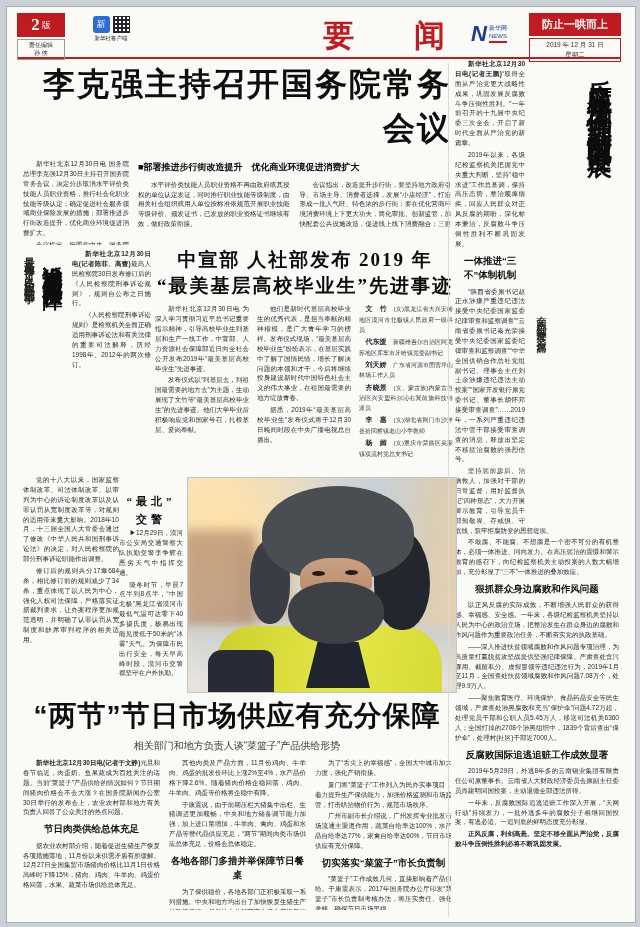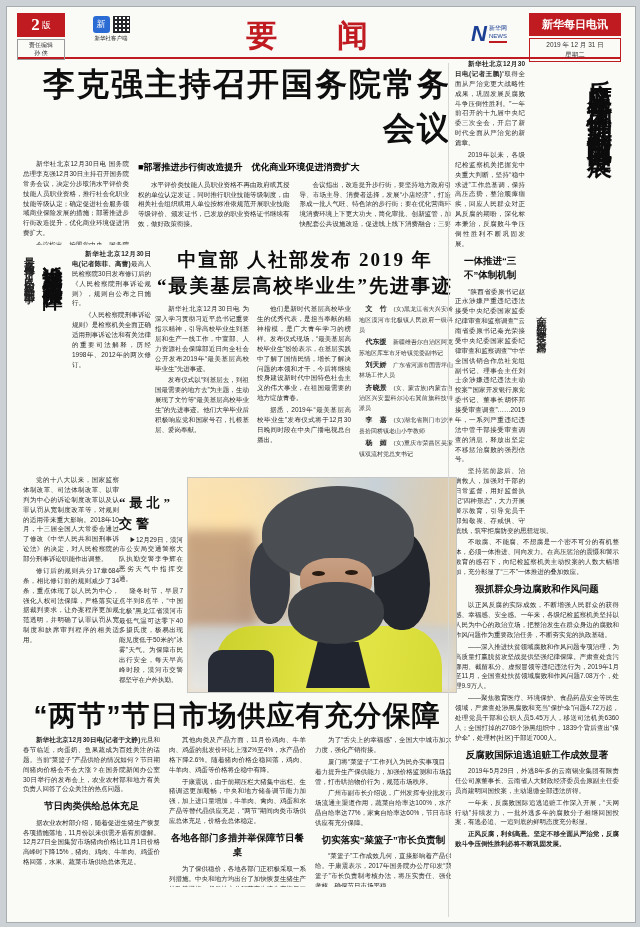--- a/index.html
+++ b/index.html
@@ -13,21 +13,21 @@
   .edbox .num{font-size:17px;font-weight:bold;font-family:"Liberation Serif",serif;}
   .edbox .ban{font-size:9px;}
   .edsub{border:1px solid #9a9a9a;font-size:6px;text-align:center;line-height:1.4;padding:1px 0;color:#333;}
   .qrwrap{margin-left:14px;width:64px;text-align:center;}
   .qrs{display:flex;gap:3px;justify-content:center;margin-top:3px;}
   .appicon{width:17px;height:17px;background:#2b6bd4;border-radius:3px;color:#fff;font-size:9px;display:flex;align-items:center;justify-content:center;}
   .qrcode{width:17px;height:17px;background:
      repeating-linear-gradient(0deg,#24262b 0 2px,transparent 2px 4px),
      repeating-linear-gradient(90deg,#24262b 0 2px,#fff 2px 4px);}
   .qrcap{font-size:5.5px;margin-top:2px;color:#222;}
-  .sectitle{flex:1;text-align:center;color:#c01b20;font-size:31px;font-weight:bold;letter-spacing:26px;padding-left:26px;margin-top:2px;}
+  .sectitle{flex:1;text-align:right;color:#c01b20;font-size:31px;font-weight:bold;letter-spacing:26px;padding-left:26px;margin-top:2px;}
   .nlogo{width:58px;display:flex;align-items:center;gap:2px;margin-top:10px;}
   .nlogo .nchar{font-size:22px;font-weight:bold;font-style:italic;color:#1b3f93;line-height:1;}
   .nlogo .nstack{font-size:6px;color:#1b3f93;line-height:1.2;border-bottom:2px solid #c01b20;padding-bottom:1px;}
   .mastwrap{width:92px;display:flex;flex-direction:column;gap:2px;}
   .mastbox{background:#c01b20;color:#fff;font-size:11px;font-weight:bold;text-align:center;padding:4px 0;font-family:"Liberation Serif",serif;}
   .datebox{border:1px solid #c01b20;font-size:6.5px;text-align:center;color:#333;line-height:1.5;padding:1px 0;}
   
   .tiny{font-size:6.5px;line-height:1.52;text-align:justify;color:#2a2a2a;}
   .tiny p{margin:0 0 2px 0;text-indent:2em;}
   .lead{font-weight:bold;}
@@ -56,21 +56,21 @@
   
   .midstory{position:absolute;left:148px;top:240px;width:300px;height:226px;overflow:hidden;}
   .midstory h2{margin:0;font-family:"Liberation Serif",serif;font-size:19px;font-weight:bold;text-align:center;letter-spacing:2px;line-height:1.35;color:#0c0c0c;}
   .ms-cols{display:flex;gap:8px;margin-top:6px;height:158px;overflow:hidden;}
   .ms-c{width:94px;flex:none;overflow:hidden;}
   .names .row{margin-bottom:2px;text-indent:1em;}
   .names .nm{font-weight:bold;font-size:7px;}
   .names .nd{font-size:6px;color:#333;}
   
   .capbox{position:absolute;left:112px;top:486px;width:64px;height:200px;overflow:hidden;}
-  .captitle{font-family:"Liberation Serif",serif;font-weight:bold;font-size:13px;letter-spacing:4px;line-height:1.6;color:#111;margin-bottom:0;}
+  .captitle{font-family:"Liberation Serif",serif;font-weight:bold;font-size:11px;text-align:center;letter-spacing:4px;line-height:1.6;color:#111;margin-bottom:0;}
   .capbox .tiny p{text-indent:1.6em;}
   .photo{position:absolute;left:180px;top:470px;width:268px;height:214px;border:1px solid #c6c6c4;overflow:hidden;}
   .ph-sky{position:absolute;inset:0;background:linear-gradient(100deg,#f4e4c6 0%,#eadcc4 18%,#d8d8d2 42%,#c8d1d7 62%,#dacdb6 82%,#e7d2ad 100%);}
   .ph-glow{position:absolute;inset:0;background:radial-gradient(circle at 14% 20%,rgba(255,226,168,.95),rgba(255,226,168,0) 42%);}
   .ph-b1{position:absolute;left:-6px;top:52px;width:74px;height:100px;background:#966750;opacity:.5;filter:blur(6px);}
   .ph-b2{position:absolute;left:52px;top:72px;width:52px;height:72px;background:#ad886b;opacity:.4;filter:blur(7px);}
   .ph-road{position:absolute;left:0;bottom:0;width:100%;height:66px;background:linear-gradient(#c9ced2,#e9eaea);opacity:.85;filter:blur(4px);}
   .speck{background-image:radial-gradient(rgba(255,255,255,.85) .7px,rgba(255,255,255,0) 1.3px);background-size:4px 4px;}
   .jacket{position:absolute;left:28px;bottom:-8px;width:226px;height:74px;background:linear-gradient(100deg,#ccd02c,#e4e748 55%,#d6da35);border-radius:36px 40px 0 0;}
   .shoulder{position:absolute;left:20px;bottom:-2px;width:66px;height:44px;background:#262b36;border-radius:14px 10px 0 0;}
@@ -115,21 +115,21 @@
     </div>
     <div class="sectitle serif">要 闻</div>
     <div class="nlogo">
       <span class="nchar">N</span>
       <span class="nstack">
         <span>新华网</span><br>
         <span>NEWS</span>
       </span>
     </div>
     <div class="mastwrap">
-      <div class="mastbox">新华每日电讯</div>
+      <div class="mastbox">防止一哄而上</div>
       <div class="datebox">
         <div>2019 年 12 月 31 日</div>
         <div>星期二</div>
       </div>
     </div>
   </div>
 
   <div class="topstory">
     <h1>李克强主持召开国务院常务会议</h1>
     <div class="ts-body">
@@ -235,20 +235,21 @@
     <div class="flapR speck"></div>
     <div class="hat speck"></div>
     <div class="face"></div>
     <div class="eye eyeL"></div>
     <div class="eye eyeR"></div>
     <div class="mask speck"></div>
   </div>
 
   <div class="bottomstory">
     <h1>“两节”节日市场供应有充分保障</h1>
+    <div class="bs-sub">相关部门和地方负责人谈“菜篮子”产品供给形势</div>
     <div class="bs-cols">
       <div class="bs-c tiny">
         <p><span class="lead">新华社北京12月30日电(记者于文静)</span><span>元旦和春节临近，肉蛋奶、鱼果蔬成为百姓关注的话题。当前“菜篮子”产品供给的情况如何？节日期间猪肉价格会不会大涨？在国务院新闻办公室30日举行的发布会上，农业农村部和地方有关负责人回答了公众关注的热点问题。</span></p>
         <div class="subhead">节日肉类供给总体充足</div>
         <p>据农业农村部介绍，随着促进生猪生产恢复各项措施落地，11月份以来供需矛盾有所缓解。12月27日全国集贸市场猪肉价格比11月1日价格高峰时下降15%，猪肉、鸡肉、牛羊肉、鸡蛋价格回落，水果、蔬菜市场供给总体充足。</p>
       </div>
       <div class="bs-c tiny">
         <p>其他肉类及产品方面，11月份鸡肉、牛羊肉、鸡蛋的批发价环比上涨2%至4%，水产品价格下降2.6%。随着猪肉价格企稳回落，鸡肉、牛羊肉、鸡蛋等价格将企稳中有降。</p>
         <p>于康震说，由于前期压栏大猪集中出栏、生猪调运更加顺畅，中央和地方储备调节能力加强，加上进口量增加，牛羊肉、禽肉、鸡蛋和水产品等替代品供应充足，“两节”期间肉类市场供应总体充足，价格会总体稳定。</p>
         <div class="subhead">各地各部门多措并举保障节日餐桌</div>

